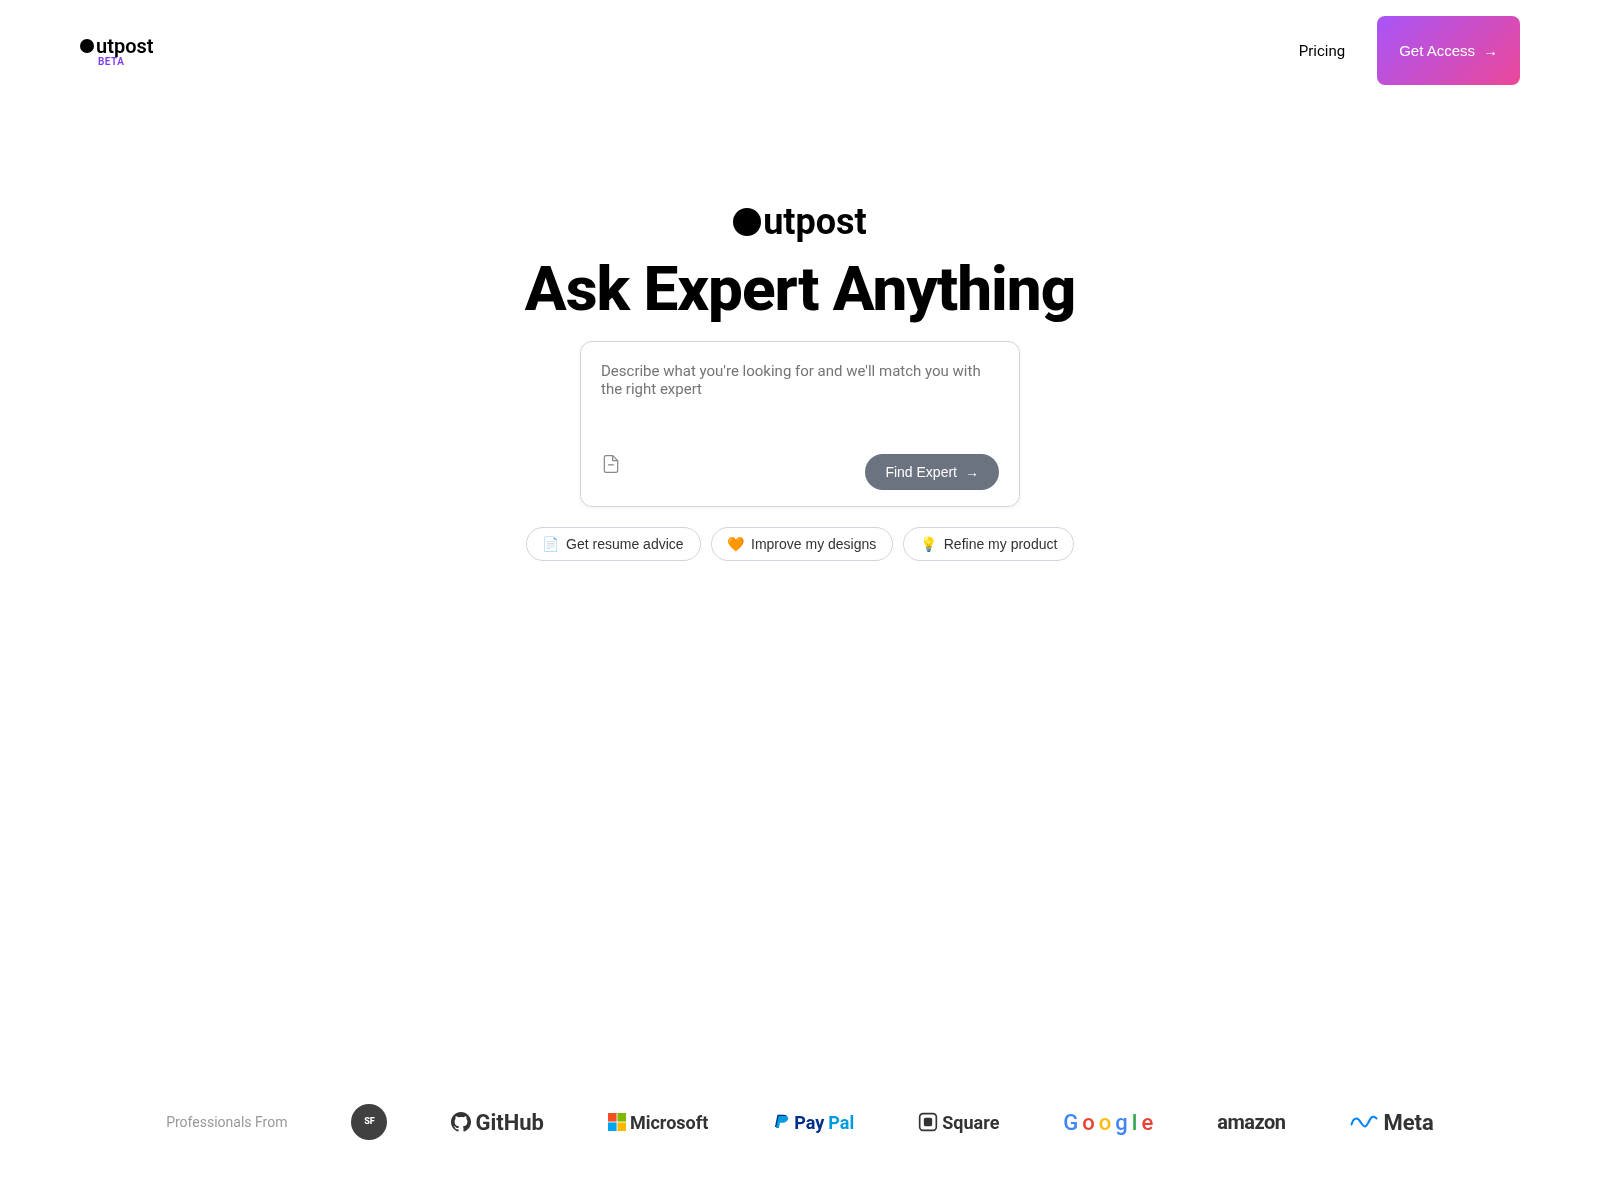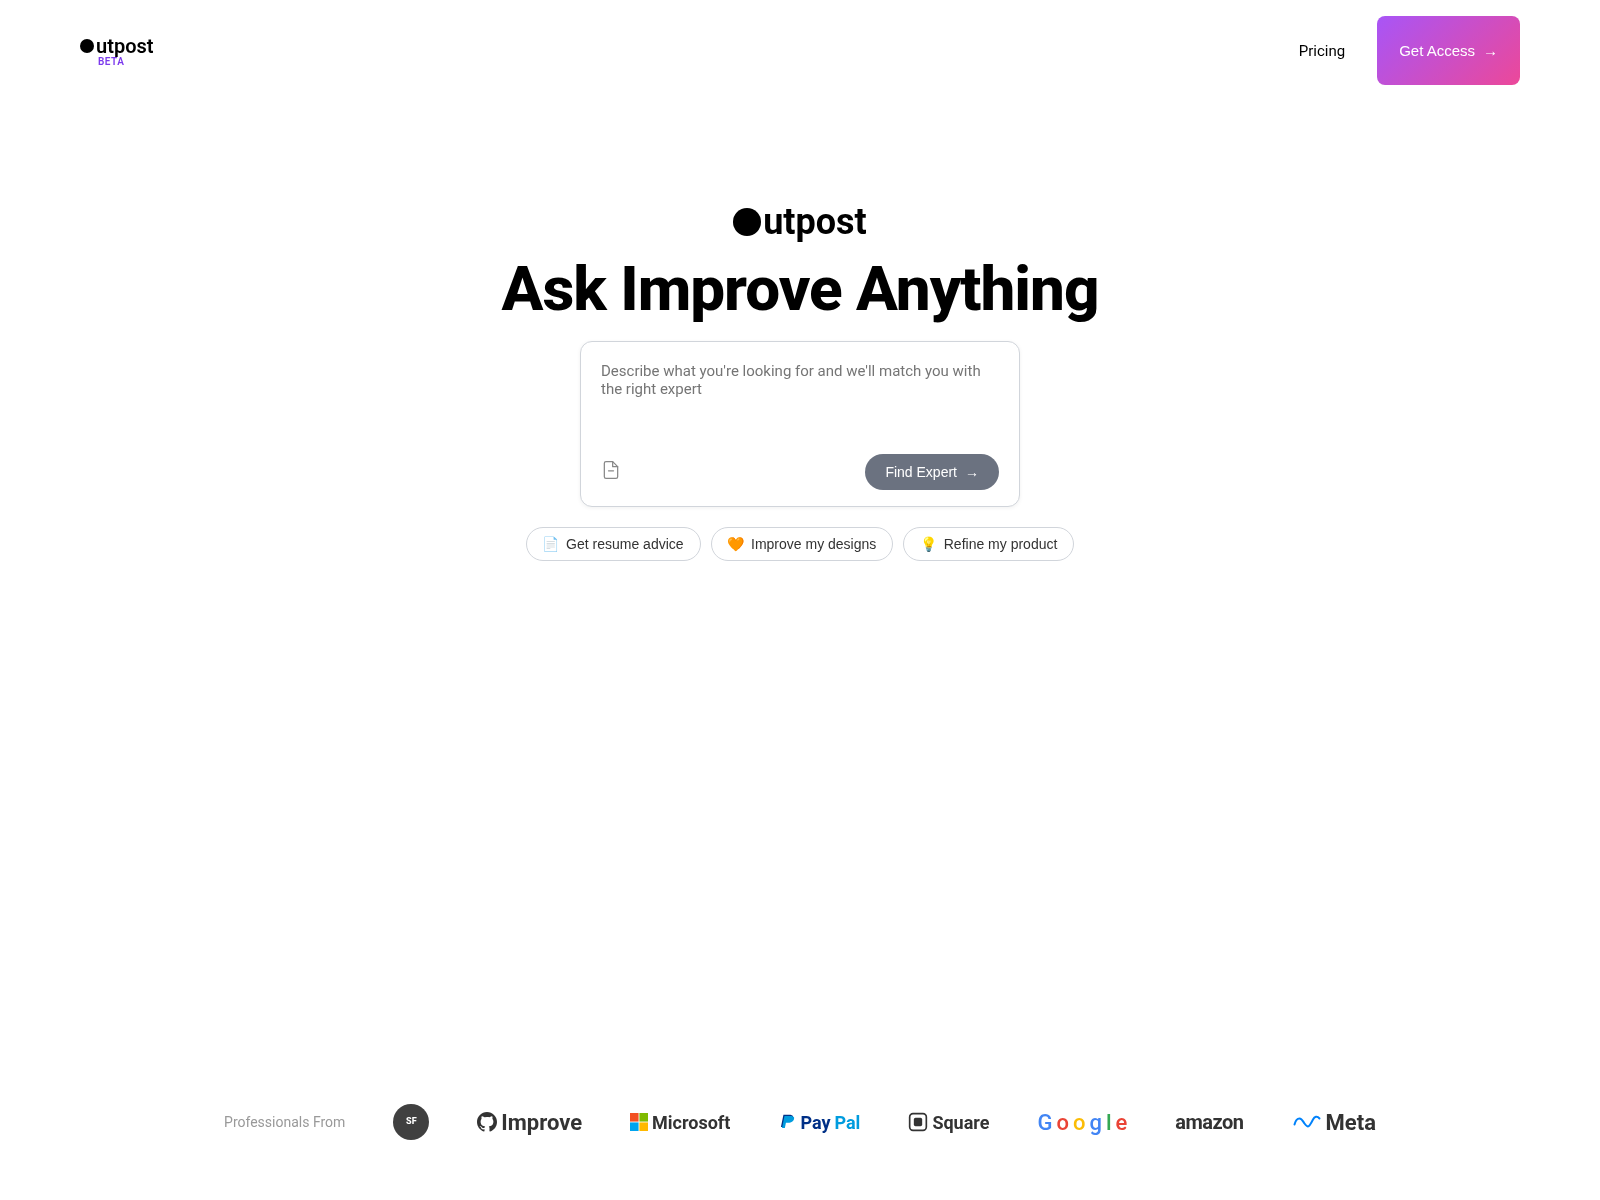--- a/index.html
+++ b/index.html
@@ -151,21 +151,21 @@
       font-size: 15px;
       color: #aaa;
       resize: none;
       height: 80px;
       font-family: inherit;
       background: transparent;
     }
 
     .search-footer {
       display: flex;
-      align-items: center;
+      align-items: flex-start;
       justify-content: space-between;
       margin-top: 8px;
     }
 
     .attach-icon {
       font-size: 18px;
       color: #888;
       cursor: pointer;
     }
 
@@ -207,21 +207,21 @@
 
     
     .brands-section {
       position: absolute;
       bottom: 60px;
       left: 0;
       right: 0;
       display: flex;
       align-items: center;
       justify-content: center;
-      gap: 48px;
+      gap: 64px;
       padding: 0 80px;
     }
 
     .brands-label {
       font-size: 14px;
       color: #999;
       white-space: nowrap;
     }
 
     .brand-logo {
@@ -277,21 +277,21 @@
       </button>
     </div>
   </nav>
 
   <section class="hero">
     <div class="hero-logo">
       <span class="hero-logo-dot"></span>
       <span>utpost</span>
     </div>
 
-    <h1 class="hero-title">Ask Improve Anything</h1>
+    <h1 class="hero-title">Ask Expert Anything</h1>
 
     <div class="search-box">
       <textarea class="search-textarea" placeholder="Describe what you're looking for and we'll match you with the right expert" style=""></textarea>
       <div class="search-footer">
         <span class="attach-icon">
           <svg width="20" height="20" viewBox="0 0 24 24" fill="none" stroke="#888" stroke-width="1.5" stroke-linecap="round" stroke-linejoin="round">
             <path d="M14 2H6a2 2 0 0 0-2 2v16a2 2 0 0 0 2 2h12a2 2 0 0 0 2-2V8z"></path>
             <polyline points="14 2 14 8 20 8"></polyline>
             <line x1="9" y1="13" x2="15" y2="13"></line>
           </svg>
@@ -325,21 +325,21 @@
     <div class="brand-logo">
       <div class="brand-salesforce">
         <div class="brand-salesforce-inner">SF</div>
       </div>
     </div>
 
     <div class="brand-logo">
       <svg width="20" height="20" viewBox="0 0 24 24" fill="currentColor">
           <path d="M12 0C5.37 0 0 5.37 0 12c0 5.3 3.44 9.8 8.2 11.39.6.11.82-.26.82-.58 0-.28-.01-1.02-.02-2-3.34.73-4.04-1.61-4.04-1.61-.55-1.39-1.34-1.76-1.34-1.76-1.09-.74.08-.73.08-.73 1.2.08 1.84 1.24 1.84 1.24 1.07 1.83 2.81 1.3 3.5 1 .11-.78.42-1.3.76-1.6-2.67-.3-5.47-1.33-5.47-5.93 0-1.31.47-2.38 1.24-3.22-.12-.3-.54-1.52.12-3.17 0 0 1.01-.32 3.3 1.23a11.5 11.5 0 0 1 3-.4c1.02 0 2.04.14 3 .4 2.29-1.55 3.3-1.23 3.3-1.23.66 1.65.24 2.87.12 3.17.77.84 1.24 1.91 1.24 3.22 0 4.61-2.81 5.63-5.48 5.92.43.37.81 1.1.81 2.22 0 1.6-.01 2.9-.01 3.29 0 .32.22.7.82.58C20.56 21.8 24 17.3 24 12c0-6.63-5.37-12-12-12z"></path>
         </svg>
-      <span style="font-size:22px;font-weight:700;">Improve</span>
+      <span style="font-size:22px;font-weight:700;">GitHub</span>
     </div>
 
     <div class="brand-logo">
       <svg width="18" height="18" viewBox="0 0 21 21">
         <rect x="0" y="0" width="10" height="10" fill="#f25022"></rect>
         <rect x="11" y="0" width="10" height="10" fill="#7fba00"></rect>
         <rect x="0" y="11" width="10" height="10" fill="#00a4ef"></rect>
         <rect x="11" y="11" width="10" height="10" fill="#ffb900"></rect>
       </svg>
       <span style="font-size:18px;">Microsoft</span>

